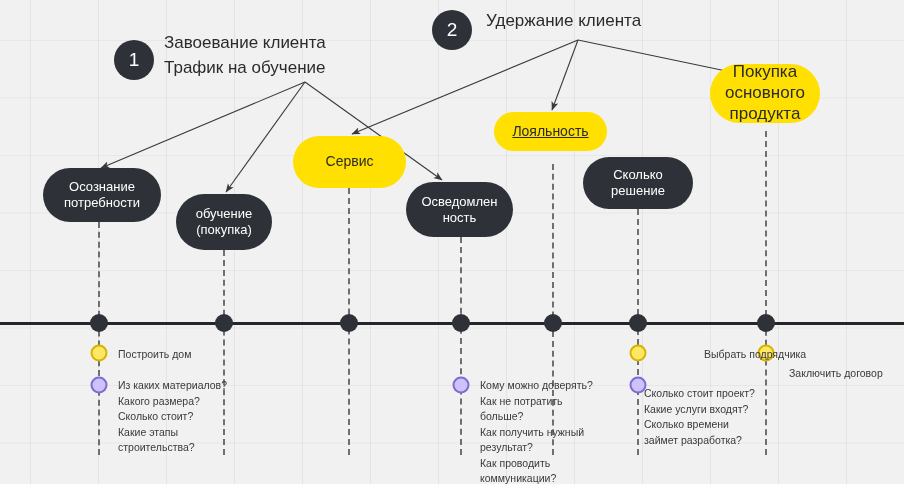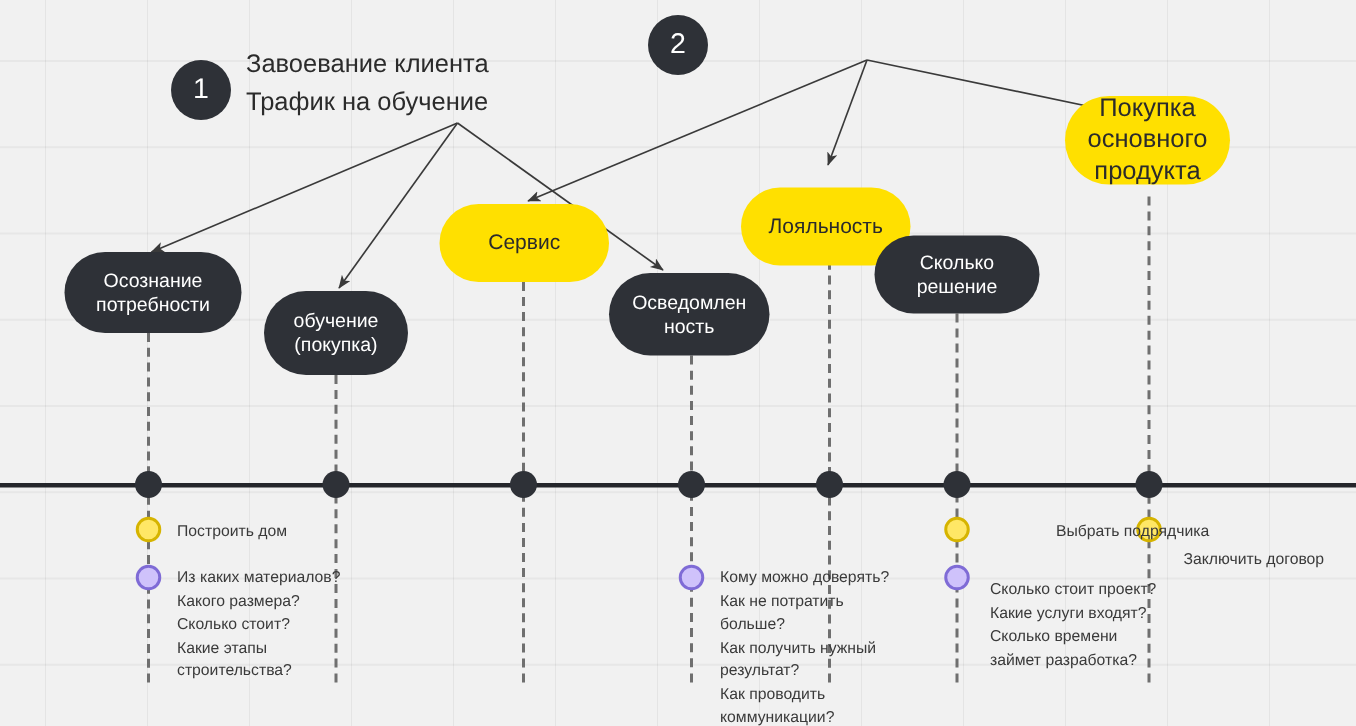--- a/index.html
+++ b/index.html
@@ -123,40 +123,41 @@
 
   <div class="badge" style="left:114px;top:40px;">
     <span>1</span>
   </div>
   <div class="stage-title" style="left:164px;top:30px;">Завоевание клиента
 Трафик на обучение</div>
 
   <div class="badge" style="left:432px;top:10px;">
     <span>2</span>
   </div>
+  <div class="stage-title" style="left:486px;top:8px;">Удержание клиента</div>
 
   <div id="guides-container">
       <div class="guide" style="left: 99px; top: 222px; height: 233px;"></div>
       <div class="guide" style="left: 224px; top: 250px; height: 205px;"></div>
       <div class="guide" style="left: 349px; top: 188px; height: 267px;"></div>
       <div class="guide" style="left: 461px; top: 237px; height: 218px;"></div>
       <div class="guide" style="left: 553px; top: 164px; height: 291px;"></div>
       <div class="guide" style="left: 638px; top: 209px; height: 246px;"></div>
       <div class="guide" style="left: 766px; top: 131px; height: 324px;"></div>
     </div>
 
   <div id="nodes-container">
       <div class="node dark" style="left: 43px; top: 168px; width: 118px; height: 54px; font-size: 13px;">Осознание
 потребности</div>
       <div class="node dark" style="left: 176px; top: 194px; width: 96px; height: 56px; font-size: 13px;">обучение
 (покупка)</div>
       <div class="node yellow" style="left: 293px; top: 136px; width: 113px; height: 52px; font-size: 14px;">Сервис</div>
       <div class="node dark" style="left: 406px; top: 182px; width: 107px; height: 55px; font-size: 13px;">Осведомлен
 ность</div>
-      <div class="node yellow" style="left: 494px; top: 125px; width: 113px; height: 52px; font-size: 14px;">Лояльность</div>
+      <div class="node yellow" style="left: 494px; top: 112px; width: 113px; height: 39px; font-size: 14px; text-decoration: underline;">Лояльность</div>
       <div class="node dark" style="left: 583px; top: 157px; width: 110px; height: 52px; font-size: 13px;">Сколько
 решение</div>
       <div class="node yellow" style="left: 710px; top: 64px; width: 110px; height: 59px; font-size: 17px;">Покупка
 основного
 продукта</div>
     </div>
 
   <div id="timeline" style="top: 322px; background: rgb(36, 38, 43);"></div>
   <div id="dots-container">
       <div class="tl-dot" style="left: 99px; top: 323px;"></div>
@@ -184,20 +185,20 @@
 Какие этапы
 строительства?</div>
       <div class="annot" style="left: 480px; top: 378px;">Кому можно доверять?
 Как не потратить
 больше?
 Как получить нужный
 результат?
 Как проводить
 коммуникации?</div>
       <div class="annot" style="left: 656px; top: 347px; margin-left: 48px;">Выбрать подрядчика</div>
-      <div class="annot" style="left: 660px; top: 386px;">Сколько стоит проект?
+      <div class="annot" style="left: 644px; top: 386px;">Сколько стоит проект?
 Какие услуги входят?
 Сколько времени
 займет разработка?</div>
       <div class="annot" style="left: 789px; top: 347px; margin-top: 19px;">Заключить договор</div>
     </div>
 
 </div>
 
 </body></html>

